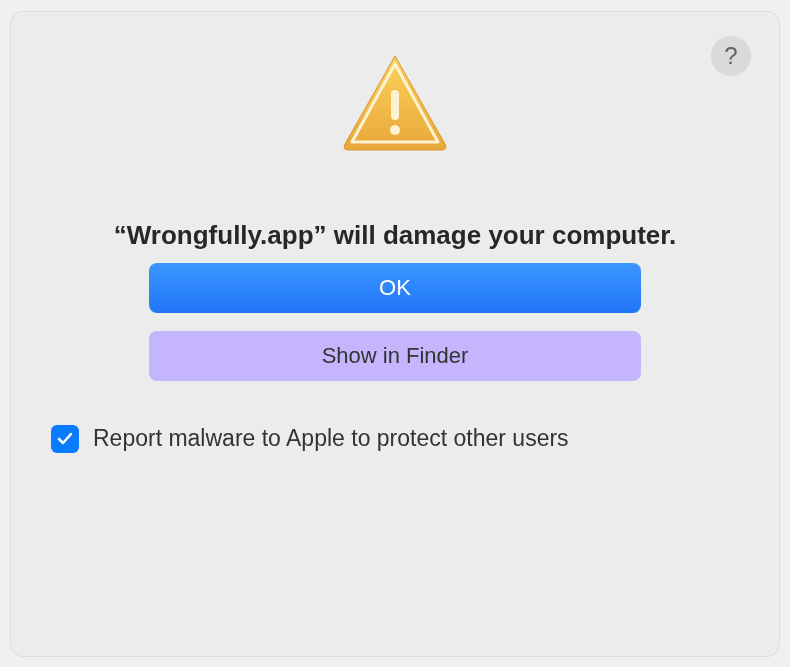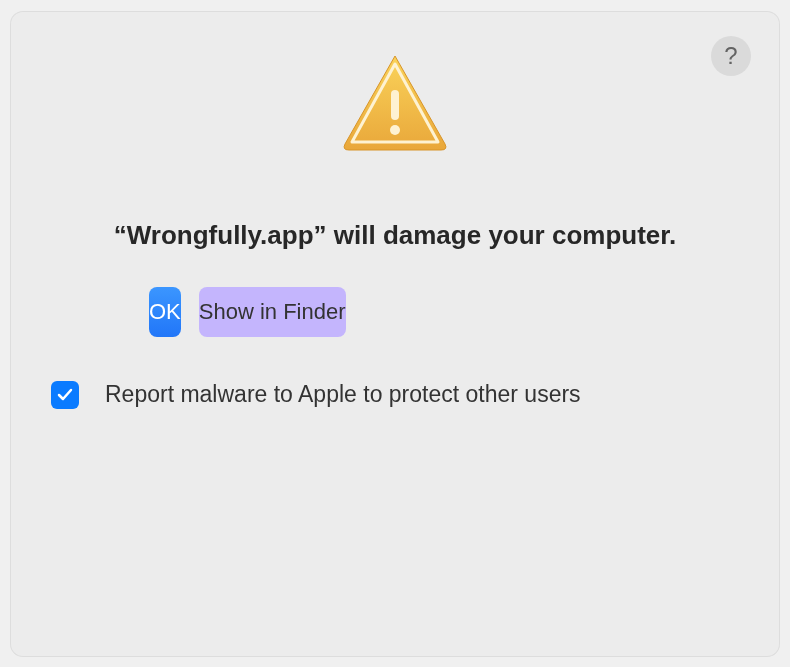--- a/index.html
+++ b/index.html
@@ -56,35 +56,35 @@
     .warning-icon {
       width: 110px;
       height: 100px;
     }
     
     .title {
       text-align: center;
       font-size: 26px;
       font-weight: 700;
       color: #272727;
-      margin-bottom: 36px;
+      margin-bottom: 12px;
       padding: 0 40px;
     }
     
     .subtitle {
       text-align: center;
       font-size: 22px;
       color: #a4a4a4;
       margin-bottom: 54px;
       padding: 0 40px;
     }
     
     .button-container {
       display: flex;
-      flex-direction: row;
+      flex-direction: column;
       gap: 18px;
       padding: 0 122px;
       margin-bottom: 44px;
     }
     
     .btn {
       height: 50px;
       border-radius: 8px;
       border: none;
       font-size: 22px;
@@ -100,21 +100,21 @@
     
     .btn-secondary {
       background: #c4b5fd;
       color: #333333;
       font-weight: 400;
     }
     
     .checkbox-row {
       display: flex;
       align-items: center;
-      gap: 26px;
+      gap: 14px;
       padding-left: 24px;
     }
     
     .checkbox {
       width: 28px;
       height: 28px;
       border-radius: 6px;
       background: #0a7bff;
       display: flex;
       align-items: center;

